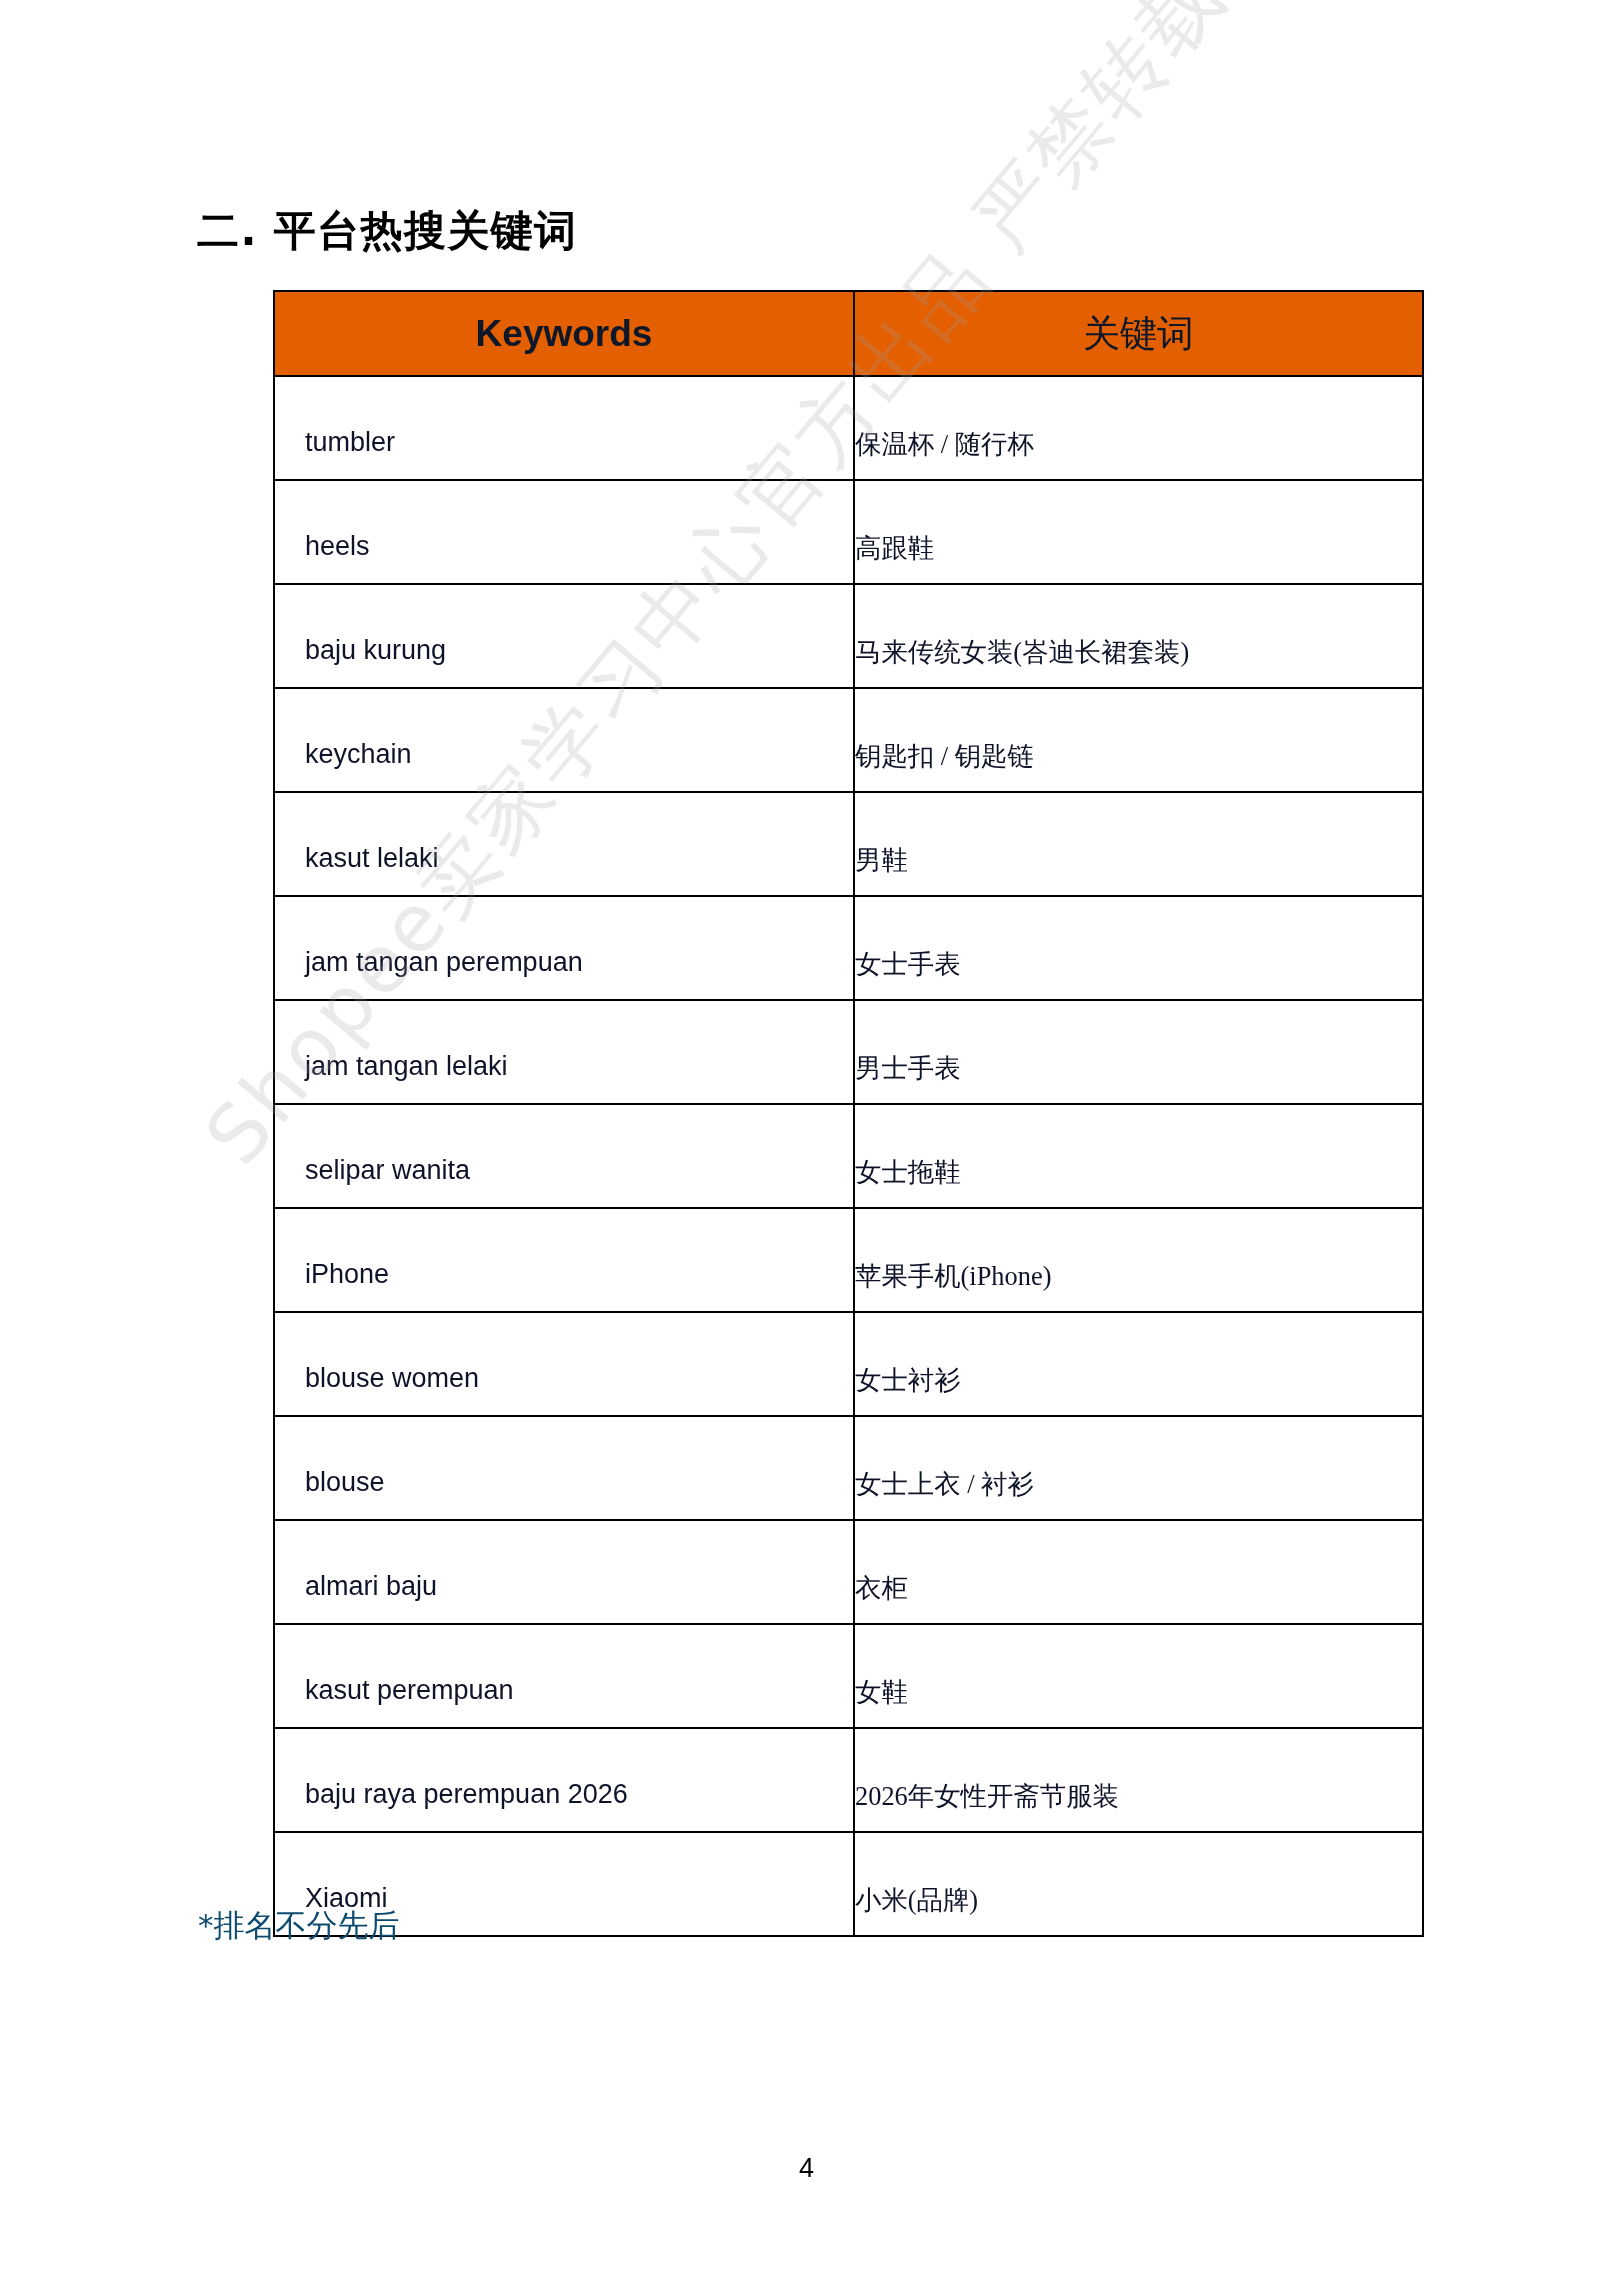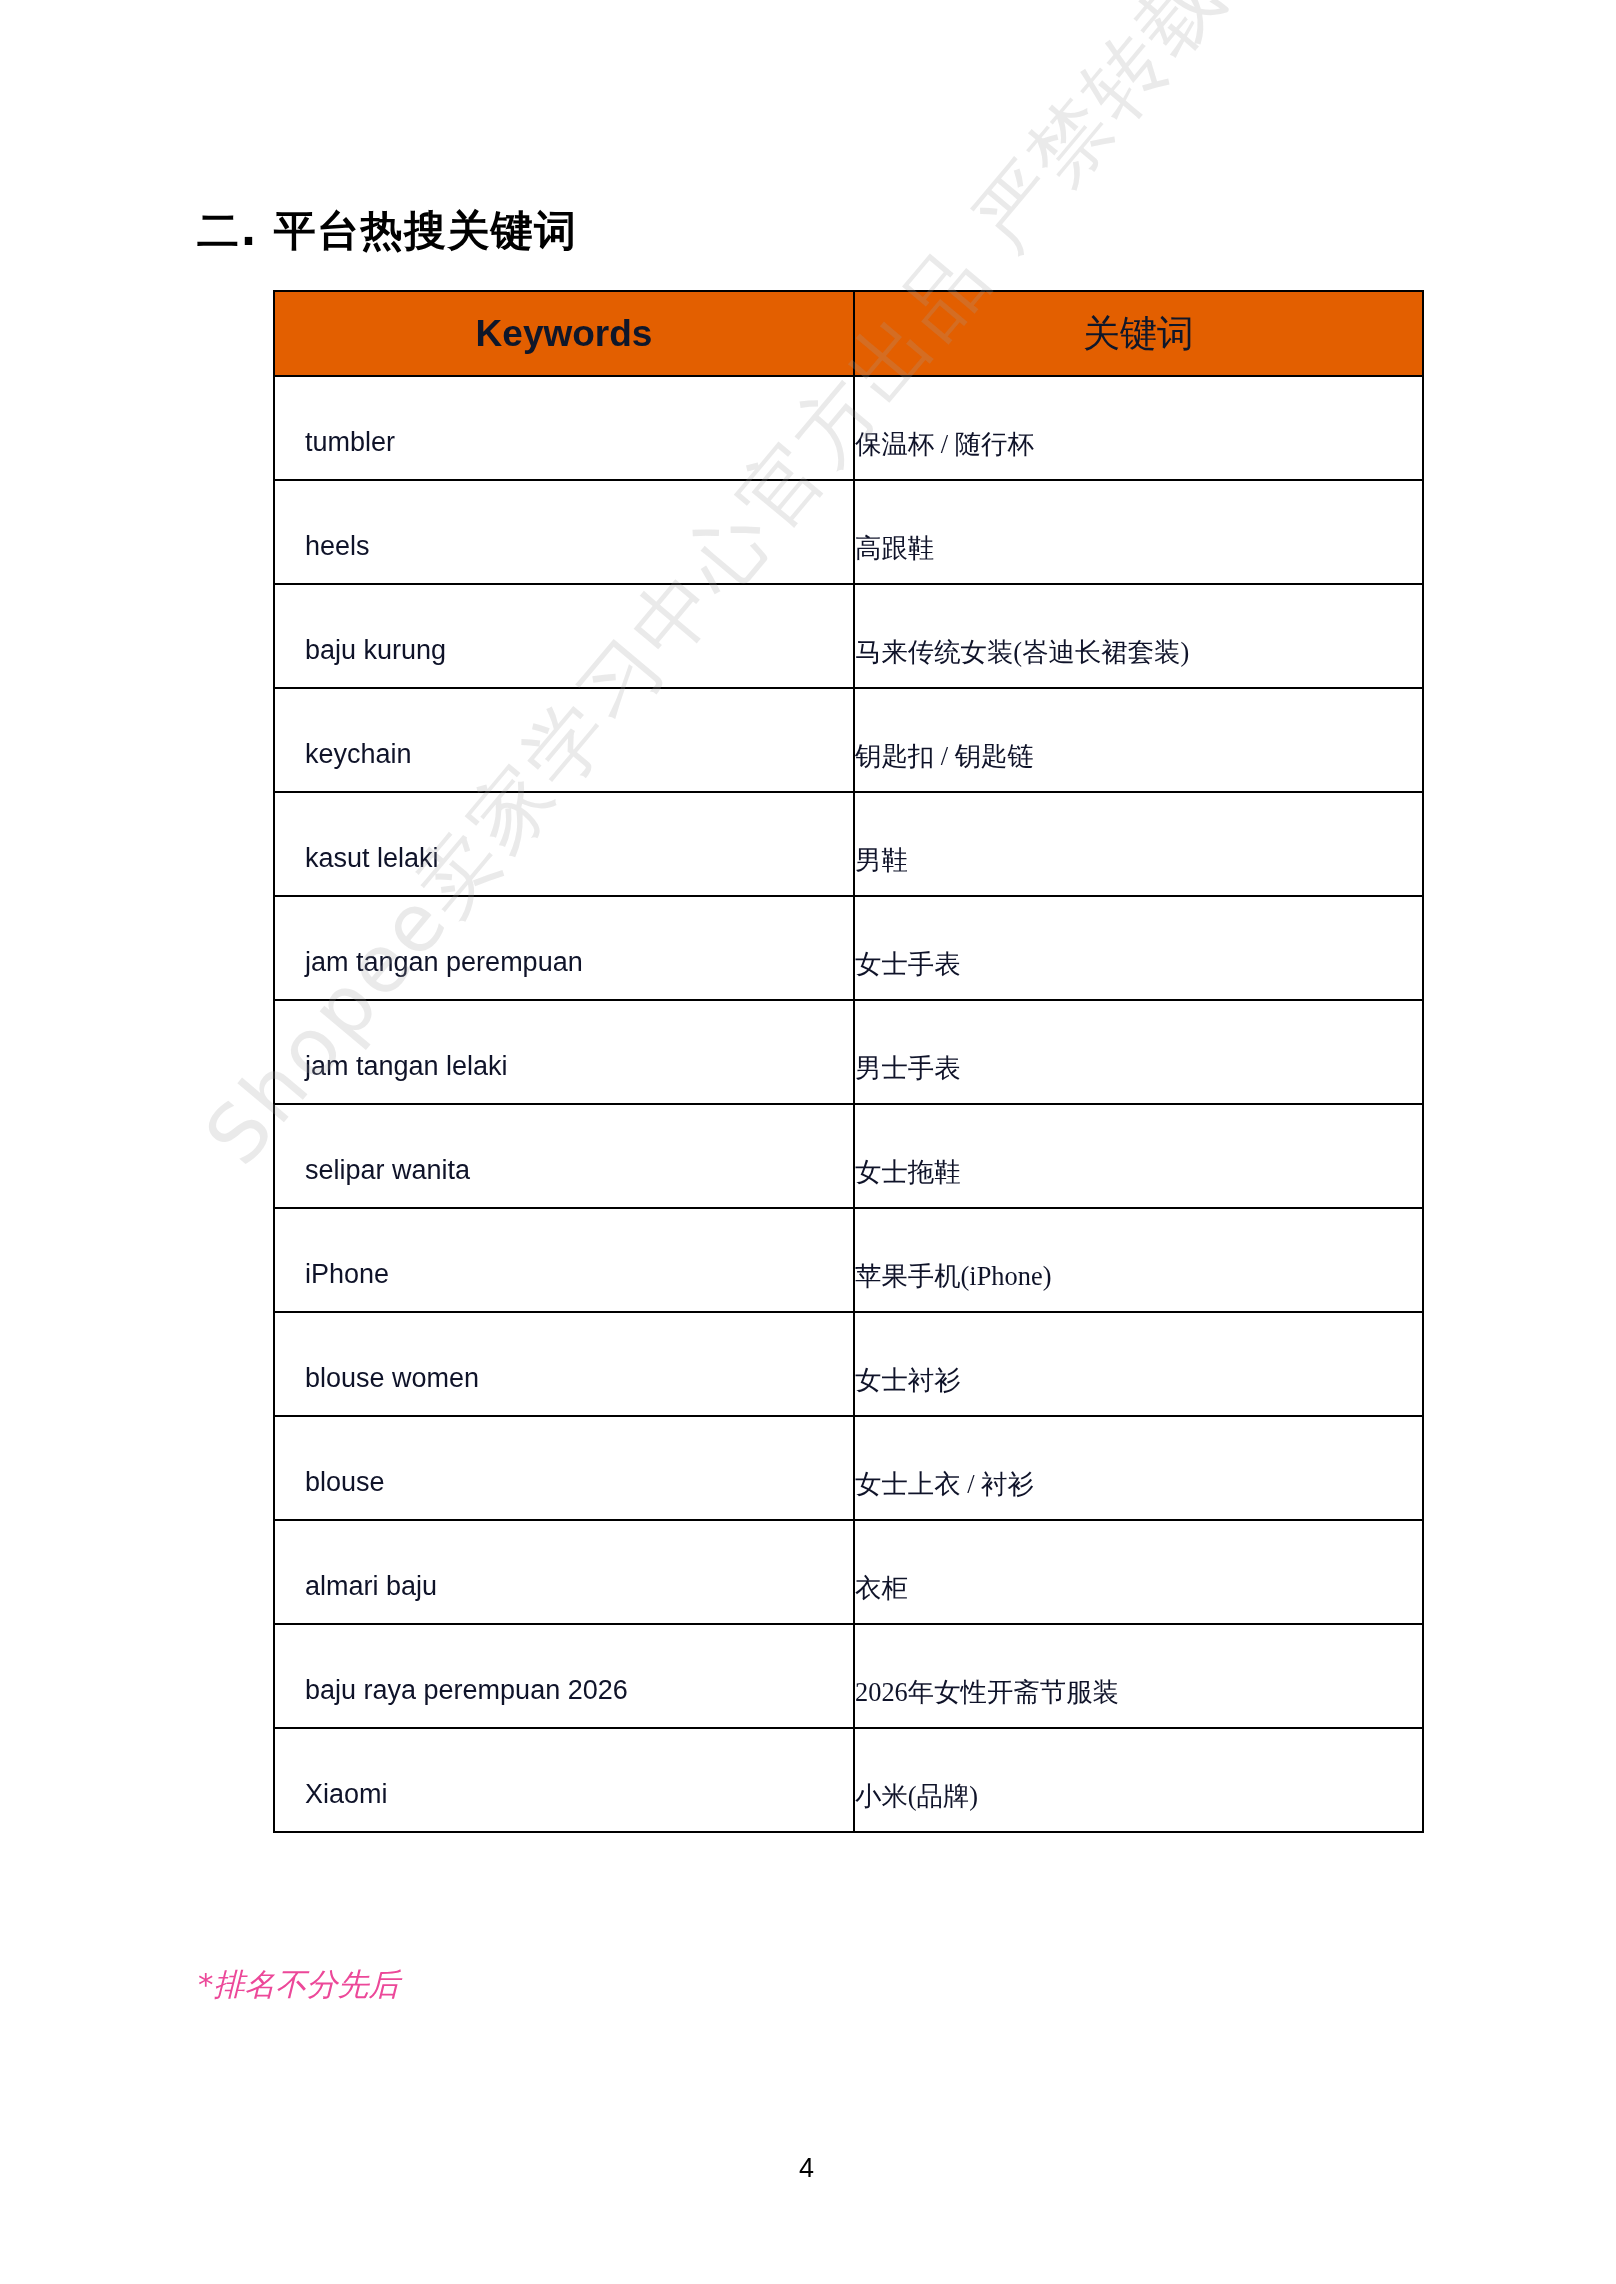--- a/index.html
+++ b/index.html
@@ -66,24 +66,23 @@
       padding-left: 30px;
       text-align: left;
     }
     .kw-table tbody td.zh .cell-inner {
       font-family: Liberation Serif, serif;
       font-size: 26.4px;
     }
     .footnote {
       position: absolute;
       left: 198px;
-      top: 1964px;
+      top: 1905px;
       font-size: 31px;
-      font-style: italic;
-      color: #ec4899;
+      color: #0c4a6e;
       font-family: "DejaVu Sans", "Liberation Sans", sans-serif;
     }
     .page-number {
       position: absolute;
       left: 799px;
       top: 2153px;
       font-size: 27px;
       color: #000000;
     }
     .watermark {
@@ -209,20 +208,28 @@
     <tr>
       <td class="en">
           <div class="cell-inner">almari baju</div>
         </td>
       <td class="zh">
           <div class="cell-inner">衣柜</div>
         </td>
     </tr>
     <tr>
       <td class="en">
+          <div class="cell-inner">kasut perempuan</div>
+        </td>
+      <td class="zh">
+          <div class="cell-inner">女鞋</div>
+        </td>
+    </tr>
+    <tr>
+      <td class="en">
           <div class="cell-inner">baju raya perempuan 2026</div>
         </td>
       <td class="zh">
           <div class="cell-inner">2026年女性开斋节服装</div>
         </td>
     </tr>
     <tr>
       <td class="en">
           <div class="cell-inner">Xiaomi</div>
         </td>

